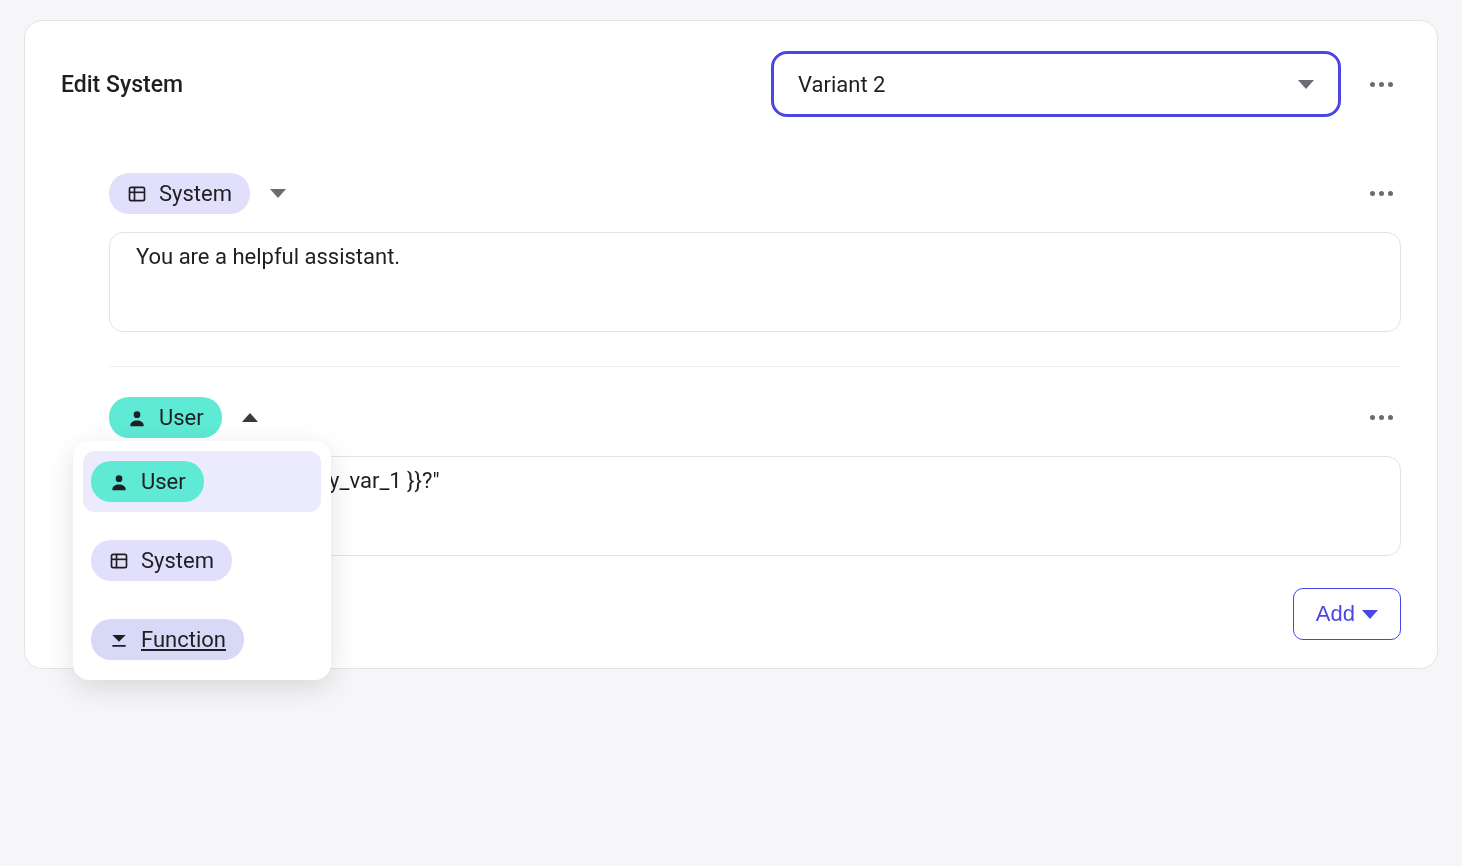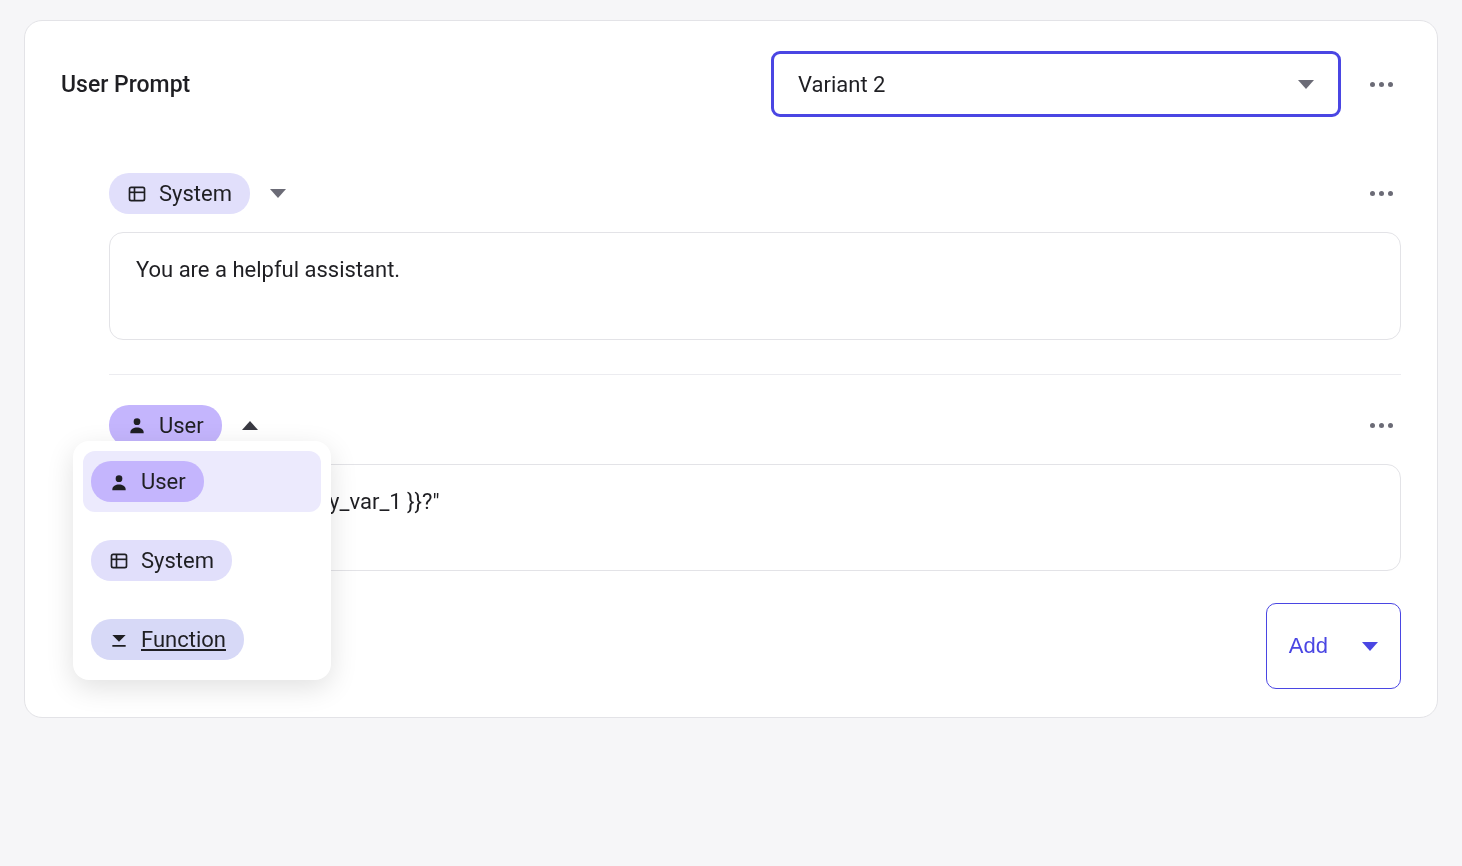--- a/index.html
+++ b/index.html
@@ -34,21 +34,21 @@
   }
   .header-right {
     display: flex;
     align-items: center;
     gap: 20px;
   }
   .variant-select {
     width: 570px;
     height: 66px;
     border: 3px solid #4a46e3;
-    border-radius: 9px;
+    border-radius: 16px;
     display: flex;
     align-items: center;
     justify-content: space-between;
     padding: 0 24px 0 24px;
     background: #fff;
     cursor: pointer;
   }
   .variant-select span.label {
     font-size: 22px;
     color: #1f1f23;
@@ -107,39 +107,39 @@
     display: inline-flex;
     align-items: center;
     gap: 12px;
     padding: 8px 18px;
     border-radius: 20px;
     font-size: 22px;
     color: #1f1f23;
     font-weight: 400;
   }
   .role-chip.system { background: #e1dffb; }
-  .role-chip.user { background: #c4b5fd; }
+  .role-chip.user { background: #5eead4; }
   .role-chip.assistant { background: #f7cf89; }
   .role-chip.function { background: #d7d9f7; text-decoration: underline; }
   .role-chip svg { width: 20px; height: 20px; }
   .role-chip .ic { display:inline-flex; align-items:center; justify-content:center; }
   .caret-btn {
     width: 24px;
     height: 24px;
     display: flex;
     align-items: center;
     justify-content: center;
     cursor: pointer;
   }
   .msg-textarea {
     width: 100%;
     min-height: 100px;
     border: 1px solid #e3e3e7;
     border-radius: 14px;
-    padding: 22px 26px;
+    padding: 9px 26px;
     font-size: 22px;
     color: #1f1f23;
     font-family: inherit;
     resize: none;
     line-height: 1.4;
     background: #fff;
   }
   .divider {
     border: none;
     border-top: 1px solid #ececf0;
@@ -165,45 +165,45 @@
   .dropdown-item.selected { background: #eceafd; }
   .dropdown-item + .dropdown-item { margin-top: 18px; }
   .footer-row {
     display: flex;
     justify-content: flex-end;
     margin-top: 28px;
   }
   .add-btn {
     display: inline-flex;
     align-items: center;
-    gap: 34px;
+    gap: 7px;
     border: 1.5px solid #4a46e3;
     color: #4a46e3;
     background: #fff;
     border-radius: 10px;
-    padding: 29px 22px;
+    padding: 12px 22px;
     font-size: 22px;
     font-weight: 500;
     cursor: pointer;
   }
   .add-btn .caret-down { border-top-color: #4a46e3; }
   .block-more {
     width: 40px; height: 40px;
     display:flex; align-items:center; justify-content:center;
     cursor:pointer;
   }
 </style>
 </head>
 <body>
 
 <div class="card">
 
   <div class="header-row">
     <div class="header-left">
-      <h2 class="title">User Prompt</h2>
+      <h2 class="title">Edit System</h2>
     </div>
     <div class="header-right">
       <div class="variant-select">
         <span class="label">Variant 2</span>
         <span class="caret-down"></span>
       </div>
       <div class="more-btn">
         <span class="dots">
             <span></span>
             <span></span>

